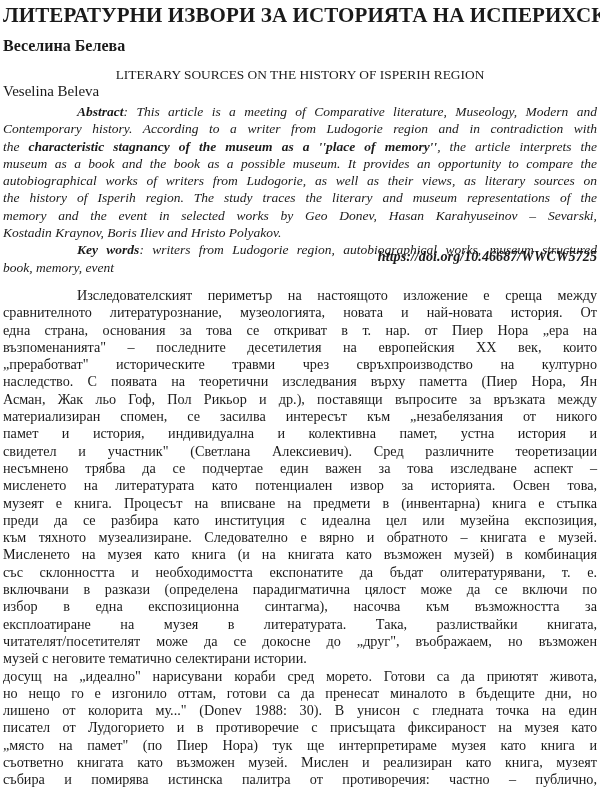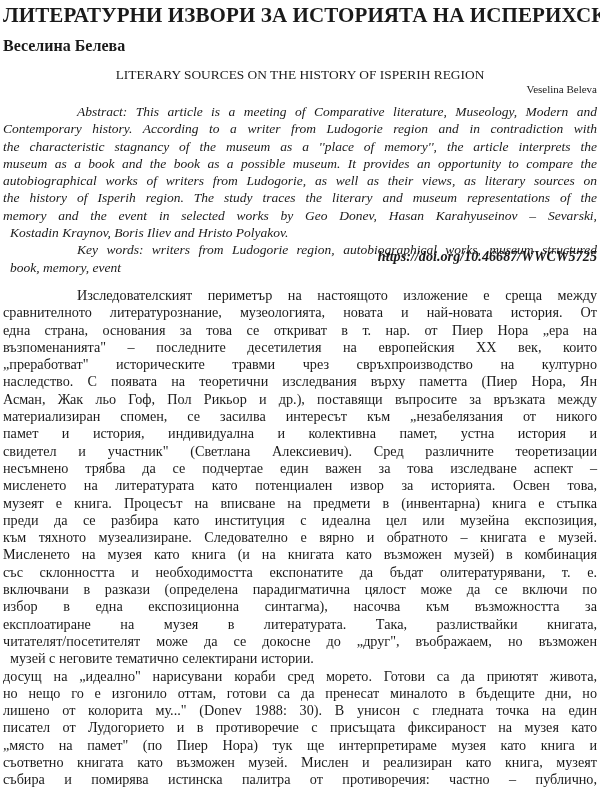--- a/index.html
+++ b/index.html
@@ -48,50 +48,49 @@
       width: 594px;
       text-align: center;
       font-size: 13.4px;
       white-space: nowrap;
     }
     .author-en {
       position: absolute;
       top: 83px;
       left: 0;
       width: 594px;
-      text-align: right;
-      font-size: 11px;
+      text-align: left;
+      font-size: 15px;
     }
     .abstract {
       position: absolute;
       top: 103px;
       left: 0;
       width: 594px;
       font-style: italic;
       font-size: 13.5px;
       line-height: 17.3px;
       text-align: justify;
     }
     .abstract .line, .body-text .line {
       display: block;
       text-align: justify;
       text-align-last: justify;
       white-space: nowrap;
       height: 17.3px;
     }
     .abstract .line.last, .body-text .line.last {
       text-align-last: left;
-      margin-left: 7px;
     }
     .indent {
       display: inline-block;
       width: 74px;
     }
     .bold {
-      font-weight: normal;
+      font-weight: bold;
       margin-top: 40px;
     }
     .doi {
       position: absolute;
       top: 248px;
       right: 0;
       font-weight: bold;
       font-style: italic;
       font-size: 14.2px;
       white-space: nowrap;

